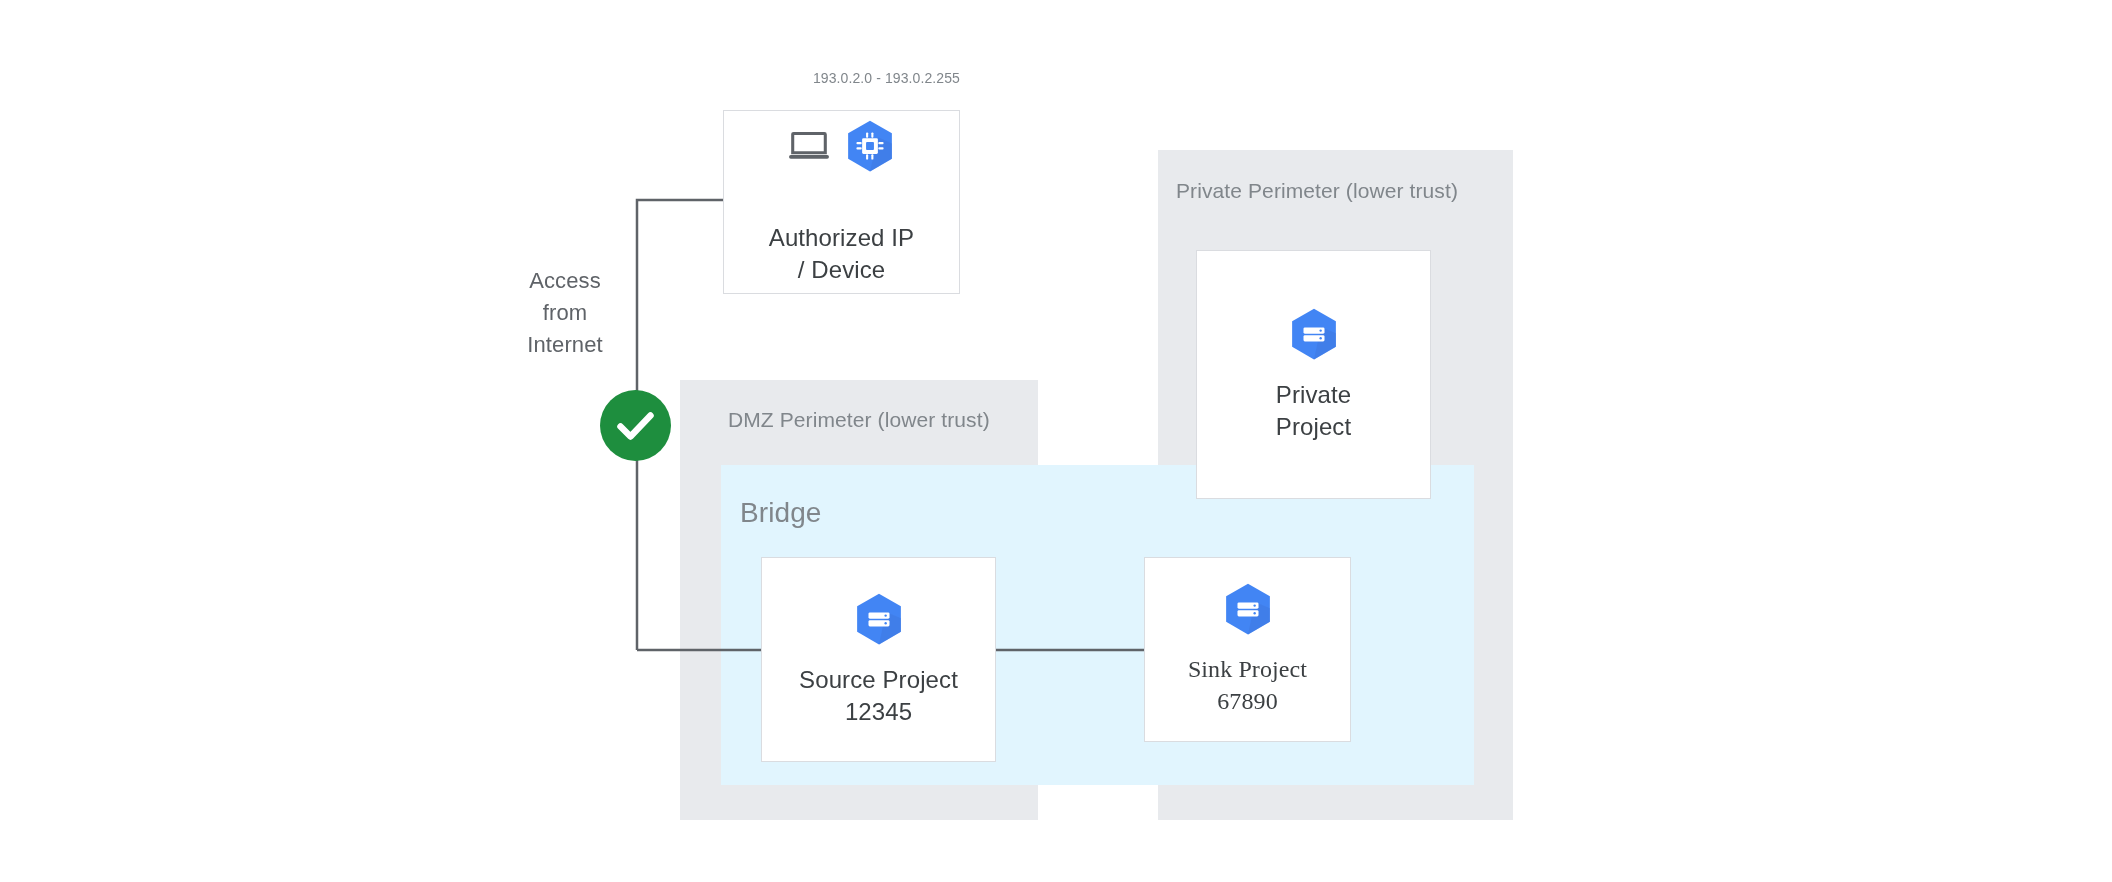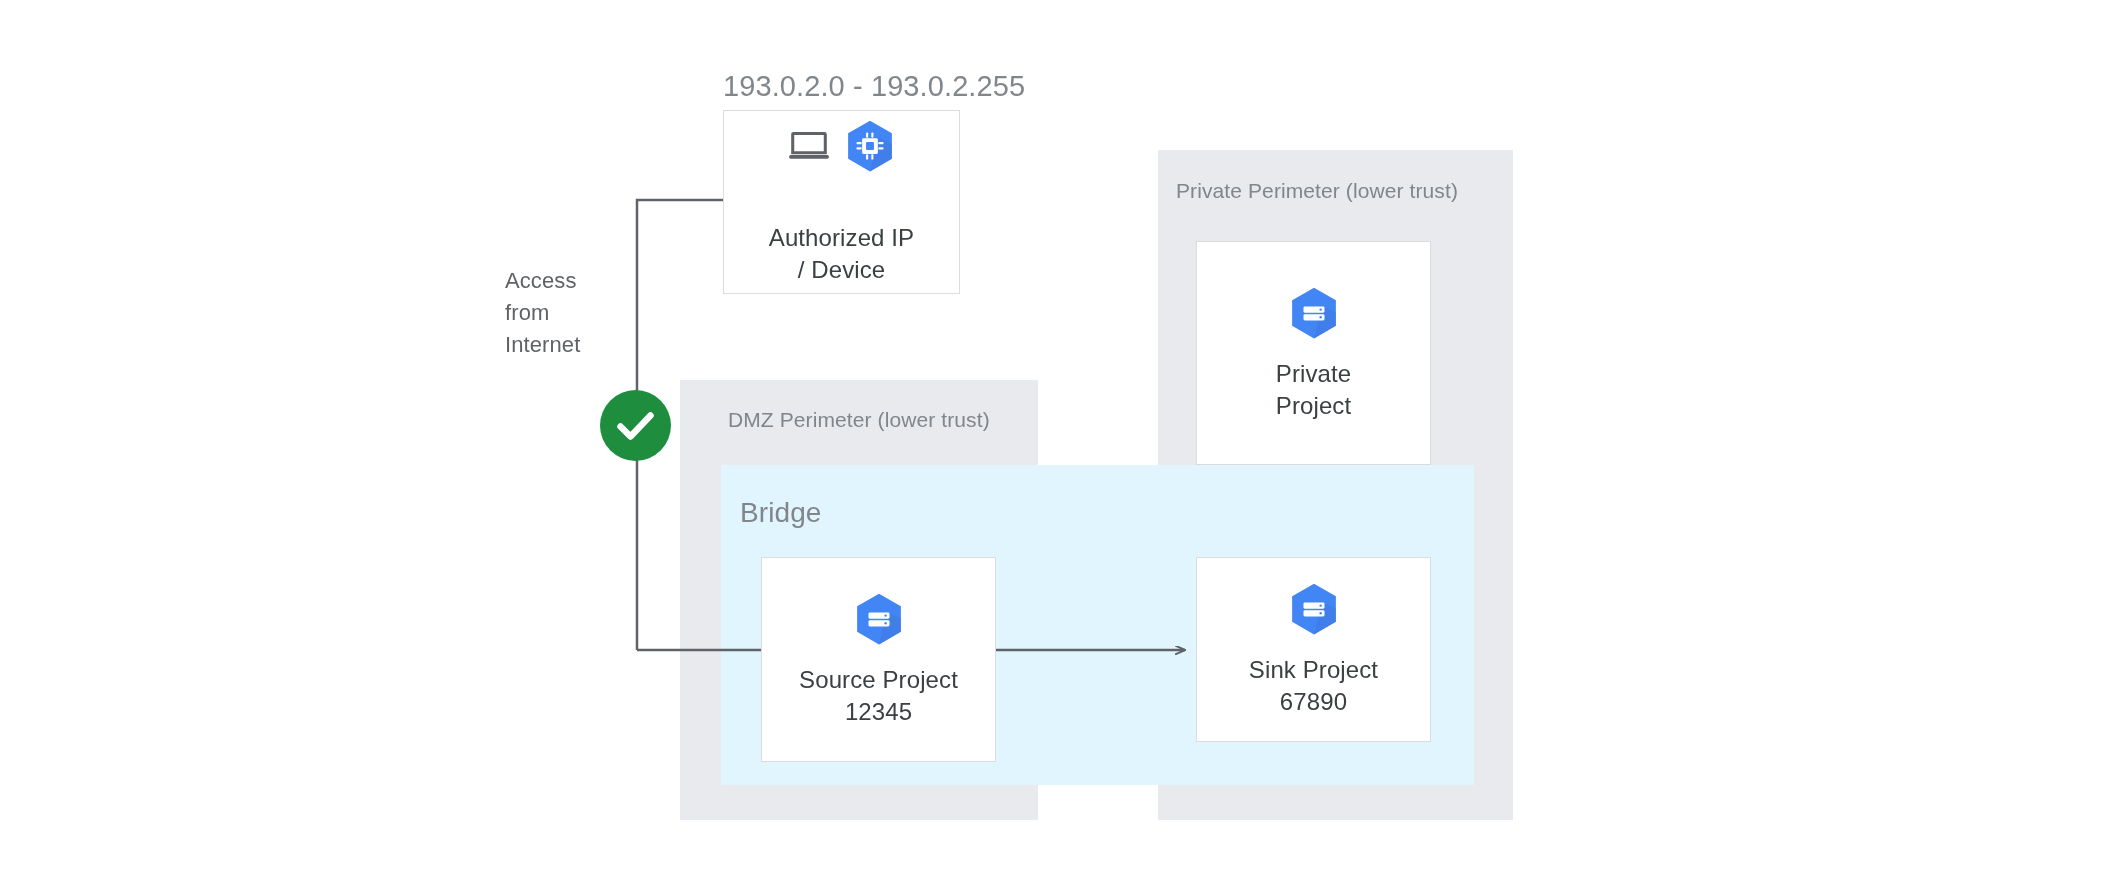--- a/index.html
+++ b/index.html
@@ -89,42 +89,42 @@
     margin-top: 17px;
     font-size: 24px;
     line-height: 1.33;
     color: #3c4043;
     text-align: center;
     white-space: pre-line;
     letter-spacing: 0.1px;
   }
 
   #authorized-ip-card { left: 723px; top: 110px; width: 237px; height: 184px; gap: 31px; }
-  #private-project-card { left: 1196px; top: 241px; width: 235px; height: 224px; }
+  #private-project-card { left: 1196px; top: 250px; width: 235px; height: 249px; }
   #source-project-card  { left: 761px; top: 557px; width: 235px; height: 205px; }
-  #sink-project-card    { left: 1196px; top: 557px; width: 235px; height: 185px; }
+  #sink-project-card    { left: 1144px; top: 557px; width: 207px; height: 185px; font-family: Liberation Serif, serif; }
 
   
   #ip-range-label {
     position: absolute;
     left: 723px;
     top: 70px;
     width: 237px;
-    text-align: left;
-    font-size: 29px;
+    text-align: right;
+    font-size: 14px;
     color: #80868b;
     white-space: nowrap;
     letter-spacing: 0.1px;
   }
   #access-label {
     position: absolute;
     left: 505px;
     top: 265px;
     width: 120px;
-    text-align: left;
+    text-align: center;
     font-size: 22px;
     line-height: 1.45;
     color: #5f6368;
     white-space: pre-line;
     letter-spacing: 0.1px;
   }
 
   
   #access-granted-badge {
     position: absolute;

